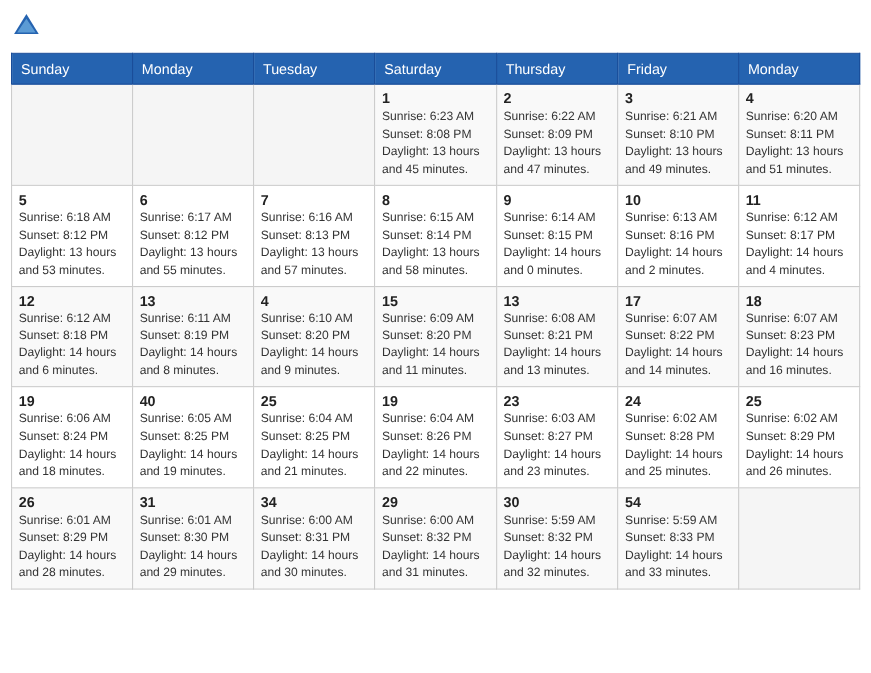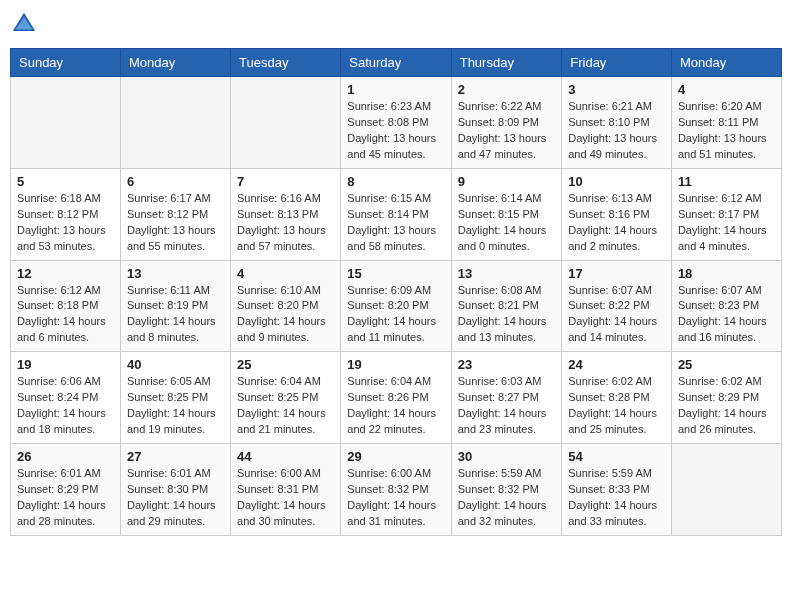--- a/index.html
+++ b/index.html
@@ -231,25 +231,25 @@
           <span class="day-number">25</span>
           <div class="day-info">Sunrise: 6:02 AM<br>Sunset: 8:29 PM<br>Daylight: 14 hours<br>and 26 minutes.</div>
         </td>
       </tr>
       <tr>
         <td>
           <span class="day-number">26</span>
           <div class="day-info">Sunrise: 6:01 AM<br>Sunset: 8:29 PM<br>Daylight: 14 hours<br>and 28 minutes.</div>
         </td>
         <td>
-          <span class="day-number">27</span>
+          <span class="day-number">31</span>
           <div class="day-info">Sunrise: 6:01 AM<br>Sunset: 8:30 PM<br>Daylight: 14 hours<br>and 29 minutes.</div>
         </td>
         <td>
-          <span class="day-number">44</span>
+          <span class="day-number">34</span>
           <div class="day-info">Sunrise: 6:00 AM<br>Sunset: 8:31 PM<br>Daylight: 14 hours<br>and 30 minutes.</div>
         </td>
         <td>
           <span class="day-number">29</span>
           <div class="day-info">Sunrise: 6:00 AM<br>Sunset: 8:32 PM<br>Daylight: 14 hours<br>and 31 minutes.</div>
         </td>
         <td>
           <span class="day-number">30</span>
           <div class="day-info">Sunrise: 5:59 AM<br>Sunset: 8:32 PM<br>Daylight: 14 hours<br>and 32 minutes.</div>
         </td>

